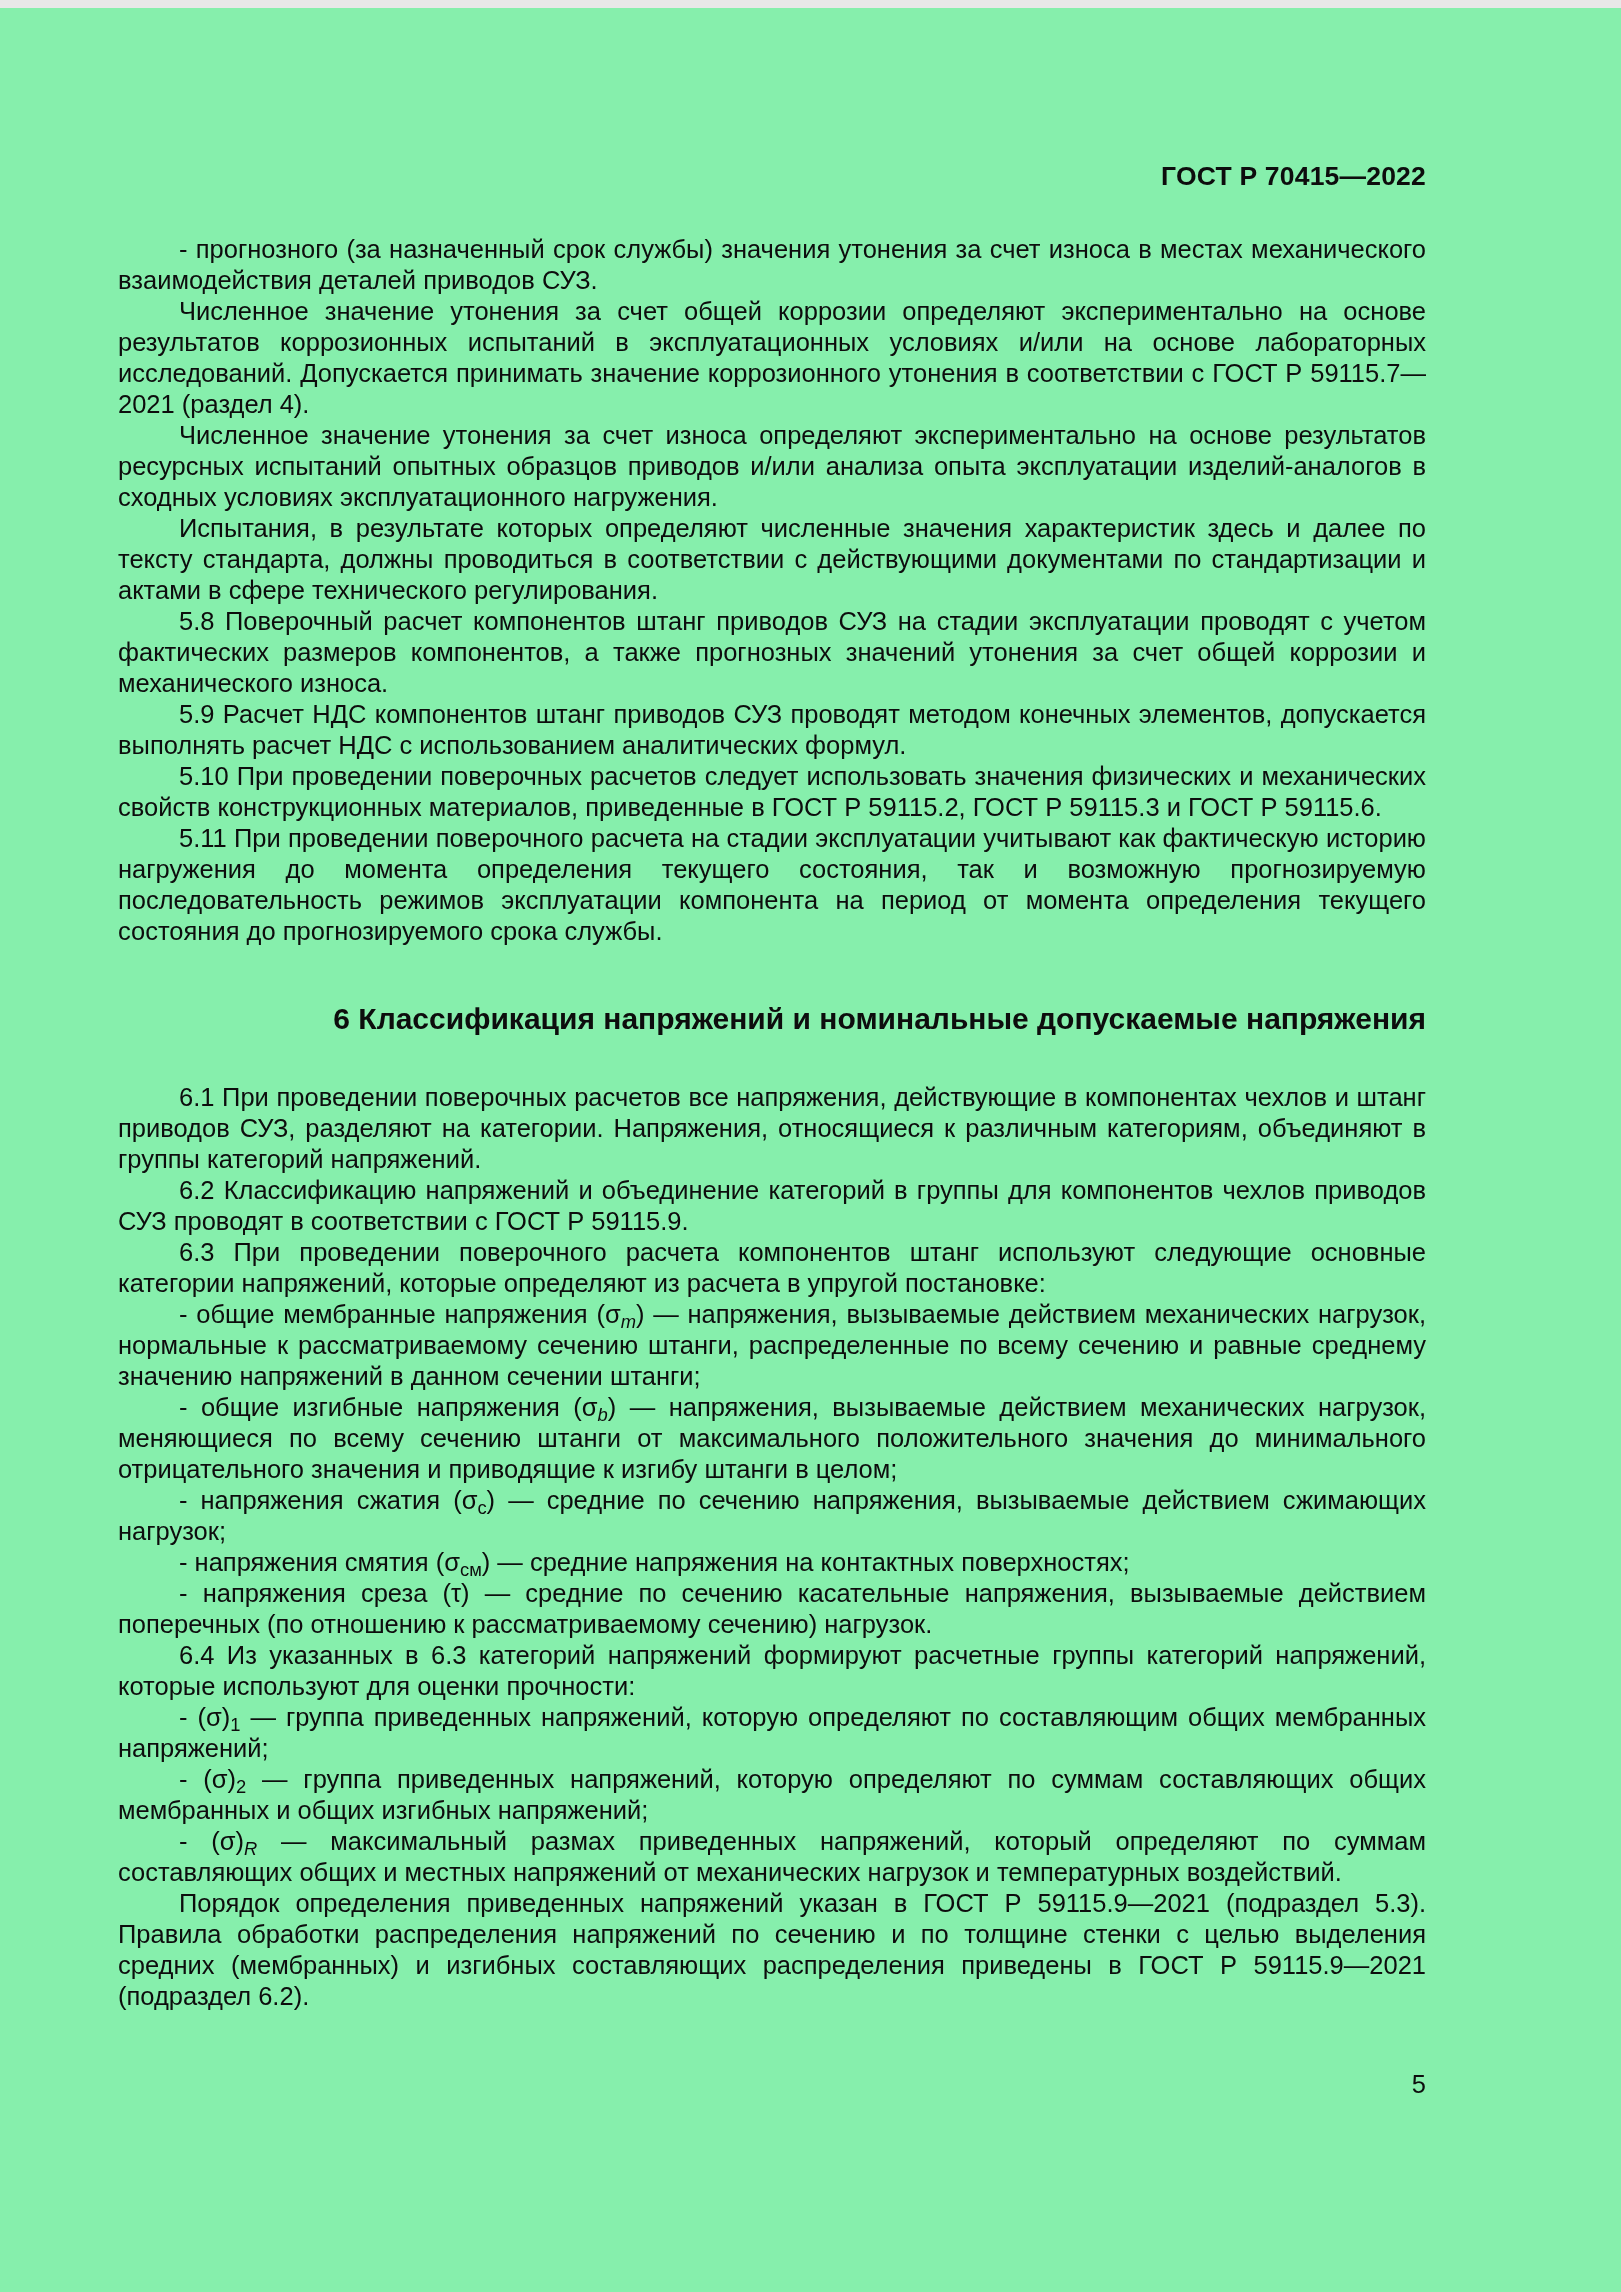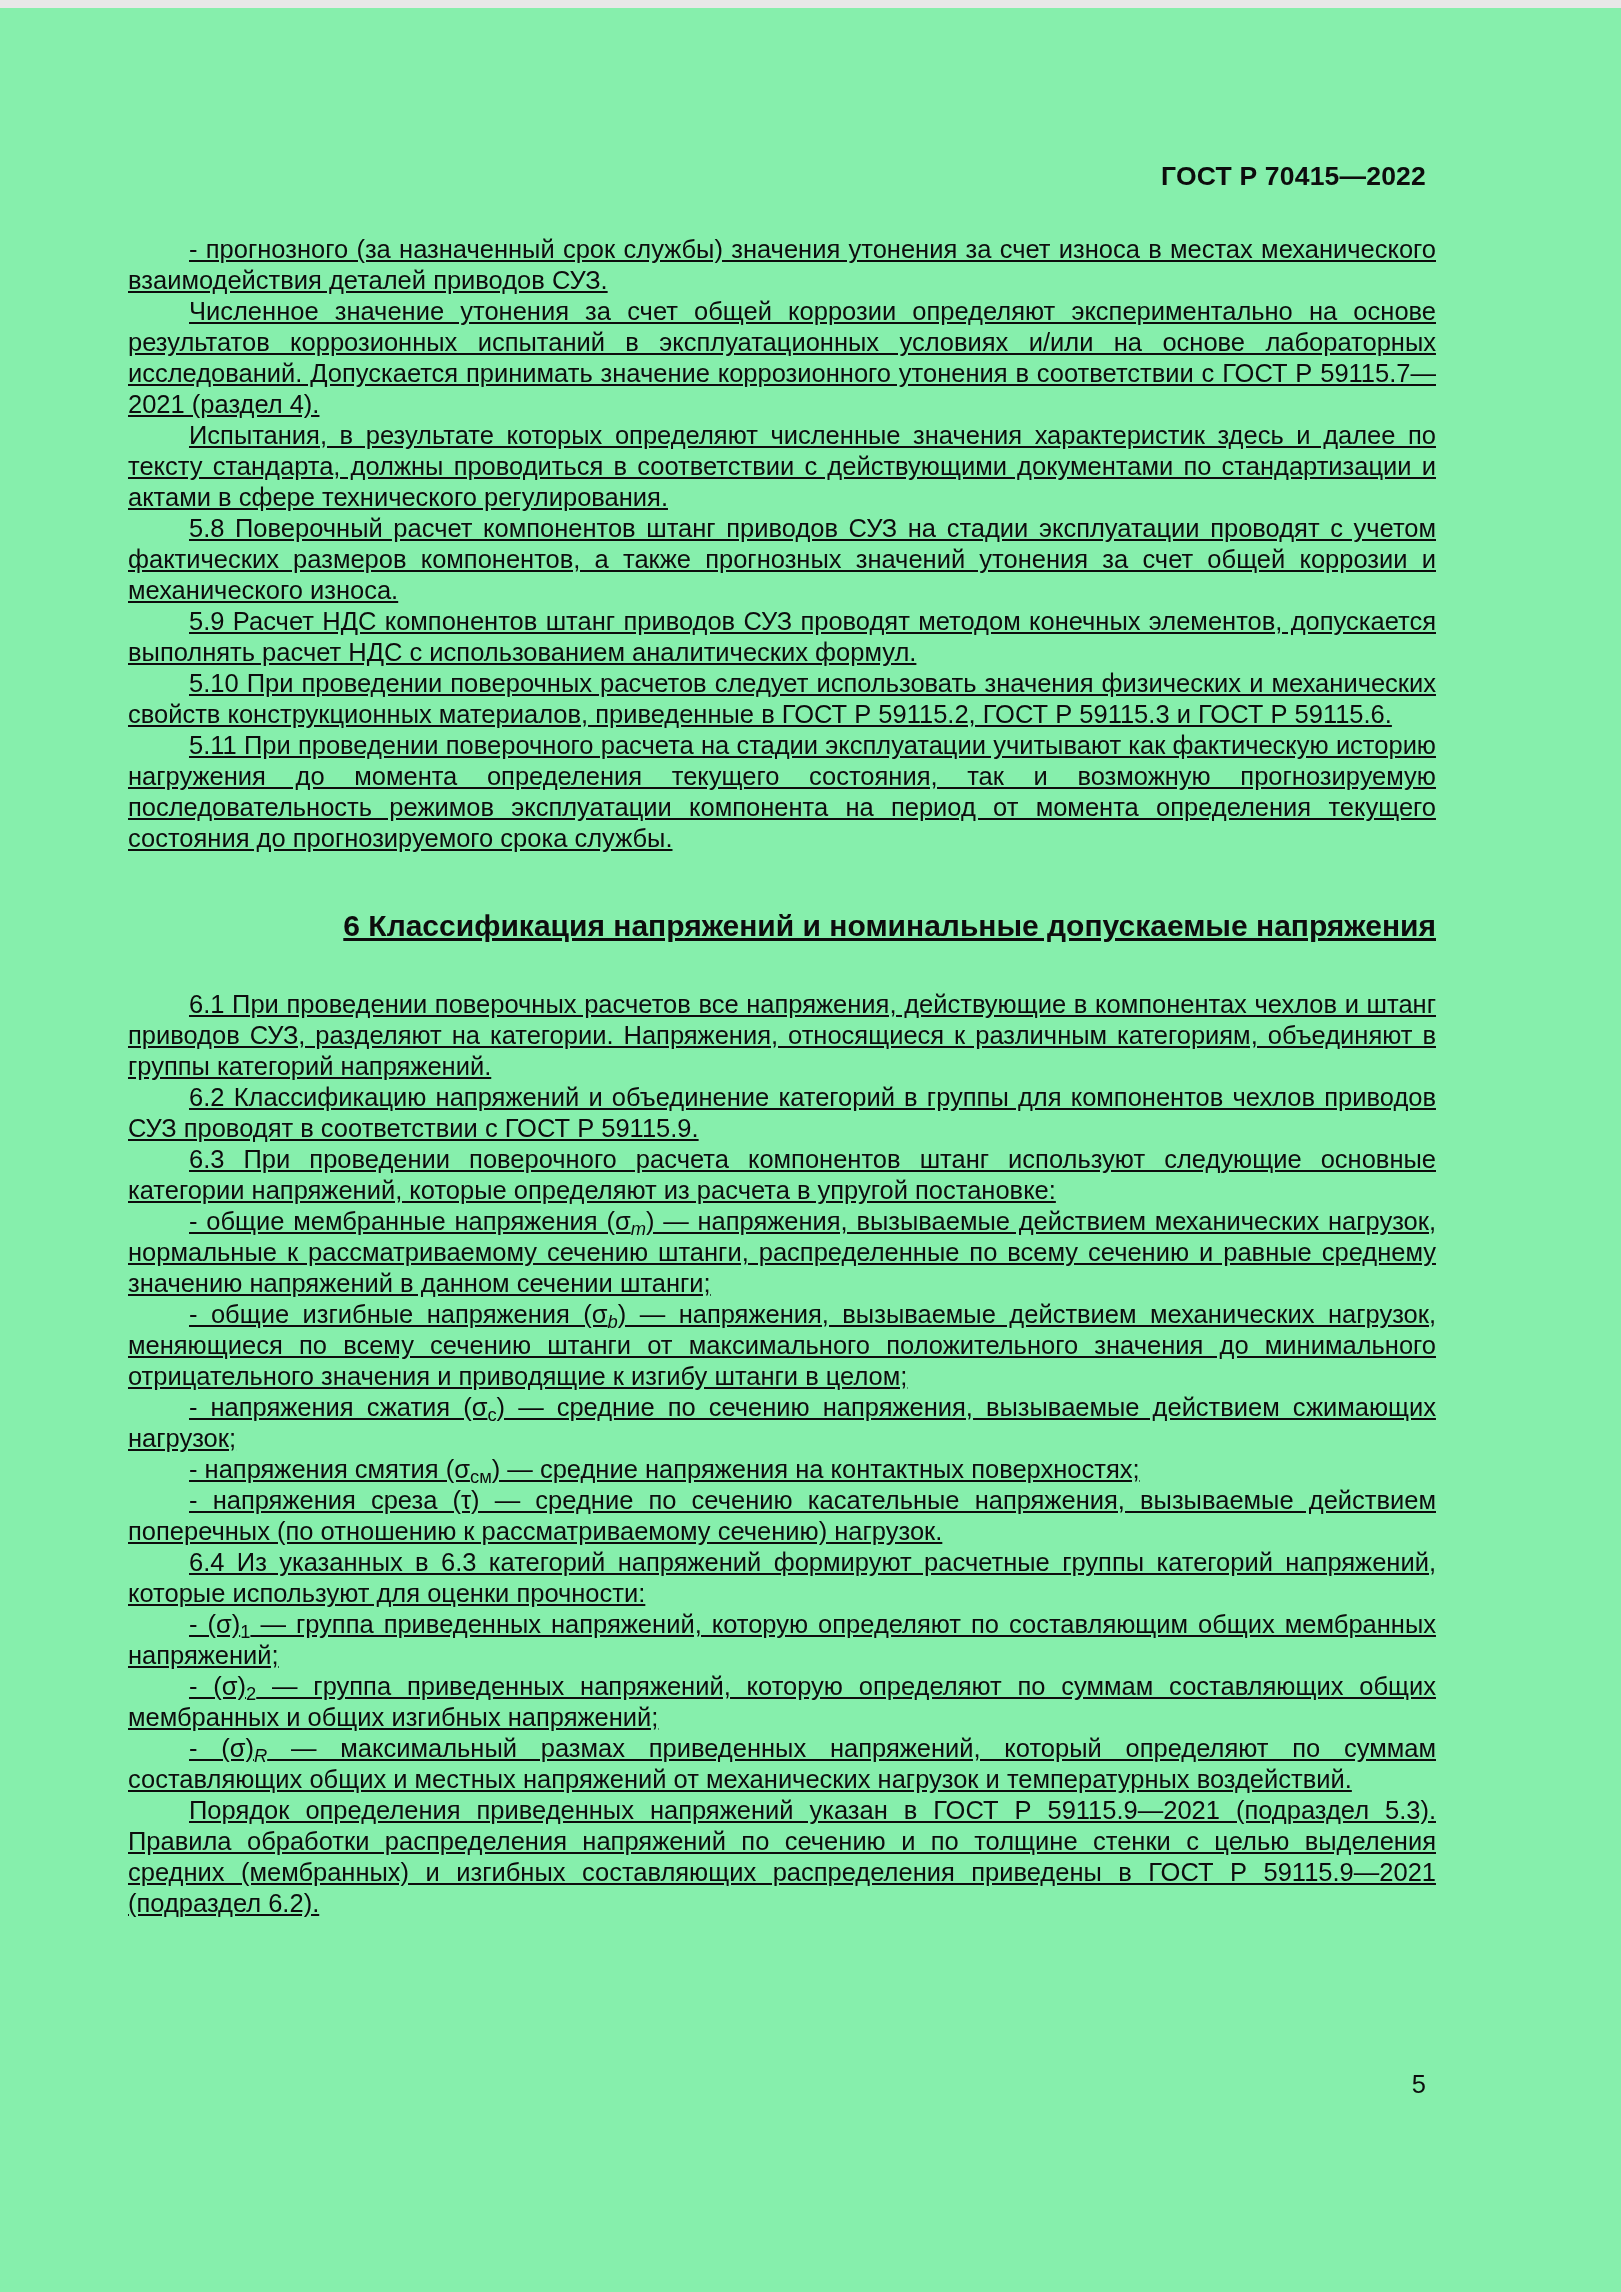--- a/index.html
+++ b/index.html
@@ -24,26 +24,25 @@
     width: 1308px;
     text-align: right;
     font-size: 26.5px;
     font-weight: bold;
     letter-spacing: 0.2px;
     white-space: nowrap;
   }
   .content {
     position: absolute;
     top: 226px;
-    left: 128px;
+    left: 118px;
     width: 1308px;
     font-size: 25.5px;
     line-height: 31px;
     text-align: justify;
-    text-decoration: underline;
   }
   .content p.para {
     margin: 0;
     padding: 0;
     text-indent: 61px;
   }
   .content h2.section-heading {
     margin: 52px 0 44px 0;
     padding: 0;
     font-size: 30px;
@@ -73,20 +72,21 @@
 </style>
 </head>
 <body>
 
 <div class="page">
   <div class="doc-header">ГОСТ Р 70415—2022</div>
 
   <div class="content">
       <p class="para">- прогнозного (за назначенный срок службы) значения утонения за счет износа в местах механического взаимодействия деталей приводов СУЗ.</p>
       <p class="para">Численное значение утонения за счет общей коррозии определяют экспериментально на основе результатов коррозионных испытаний в эксплуатационных условиях и/или на основе лабораторных исследований. Допускается принимать значение коррозионного утонения в соответствии с ГОСТ Р 59115.7—2021 (раздел 4).</p>
+      <p class="para">Численное значение утонения за счет износа определяют экспериментально на основе результатов ресурсных испытаний опытных образцов приводов и/или анализа опыта эксплуатации изделий-аналогов в сходных условиях эксплуатационного нагружения.</p>
       <p class="para">Испытания, в результате которых определяют численные значения характеристик здесь и далее по тексту стандарта, должны проводиться в соответствии с действующими документами по стандартизации и актами в сфере технического регулирования.</p>
       <p class="para">5.8 Поверочный расчет компонентов штанг приводов СУЗ на стадии эксплуатации проводят с учетом фактических размеров компонентов, а также прогнозных значений утонения за счет общей коррозии и механического износа.</p>
       <p class="para">5.9 Расчет НДС компонентов штанг приводов СУЗ проводят методом конечных элементов, допускается выполнять расчет НДС с использованием аналитических формул.</p>
       <p class="para">5.10 При проведении поверочных расчетов следует использовать значения физических и механических свойств конструкционных материалов, приведенные в ГОСТ Р 59115.2, ГОСТ Р 59115.3 и ГОСТ Р 59115.6.</p>
       <p class="para">5.11 При проведении поверочного расчета на стадии эксплуатации учитывают как фактическую историю нагружения до момента определения текущего состояния, так и возможную прогнозируемую последовательность режимов эксплуатации компонента на период от момента определения текущего состояния до прогнозируемого срока службы.</p>
       <h2 class="section-heading">6 Классификация напряжений и номинальные допускаемые напряжения</h2>
       <p class="para">6.1 При проведении поверочных расчетов все напряжения, действующие в компонентах чехлов и штанг приводов СУЗ, разделяют на категории. Напряжения, относящиеся к различным категориям, объединяют в группы категорий напряжений.</p>
       <p class="para">6.2 Классификацию напряжений и объединение категорий в группы для компонентов чехлов приводов СУЗ проводят в соответствии с ГОСТ Р 59115.9.</p>
       <p class="para">6.3 При проведении поверочного расчета компонентов штанг используют следующие основные категории напряжений, которые определяют из расчета в упругой постановке:</p>
       <p class="para">- общие мембранные напряжения (σ<sub class="it">m</sub>) — напряжения, вызываемые действием механических нагрузок, нормальные к рассматриваемому сечению штанги, распределенные по всему сечению и равные среднему значению напряжений в данном сечении штанги;</p>

